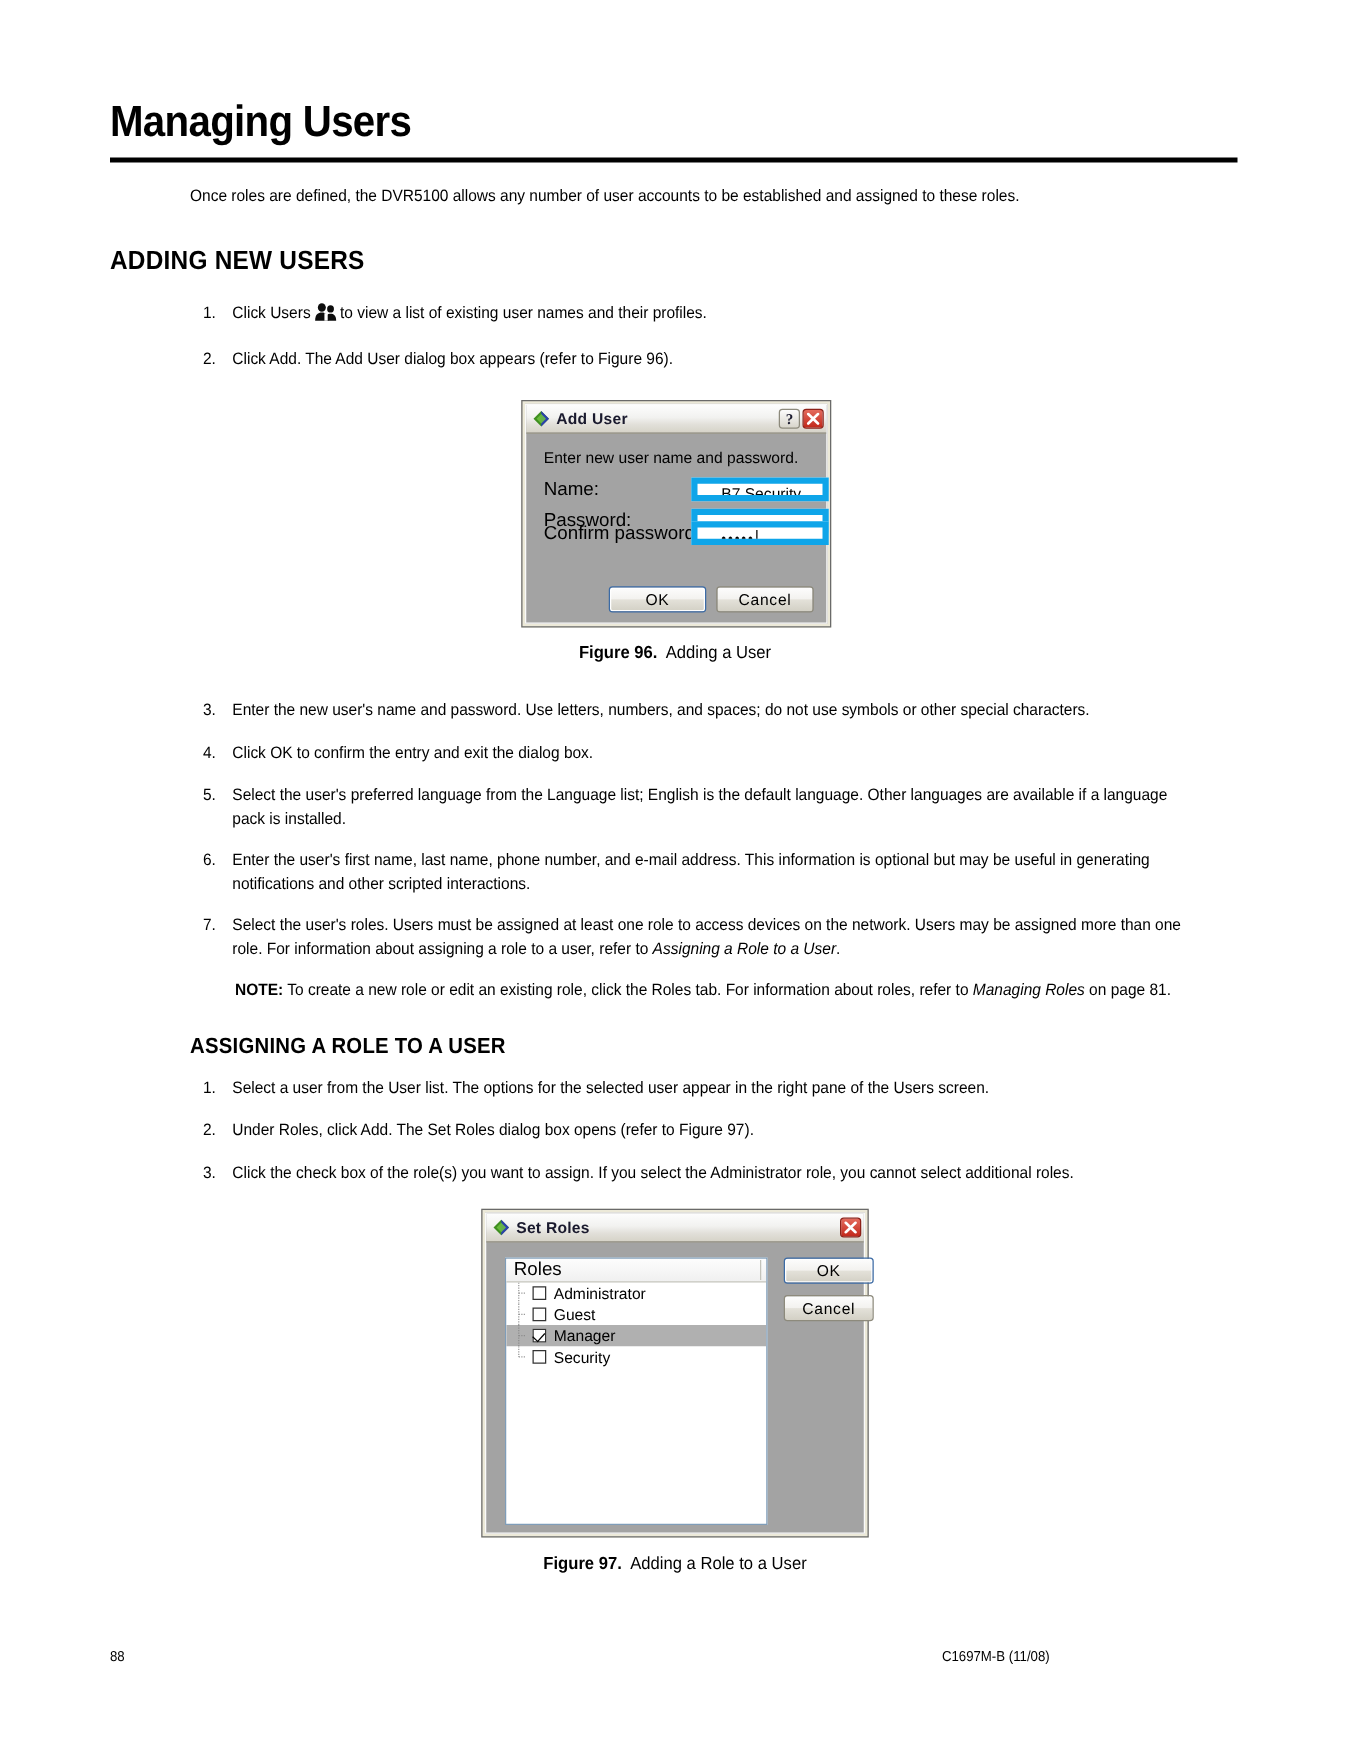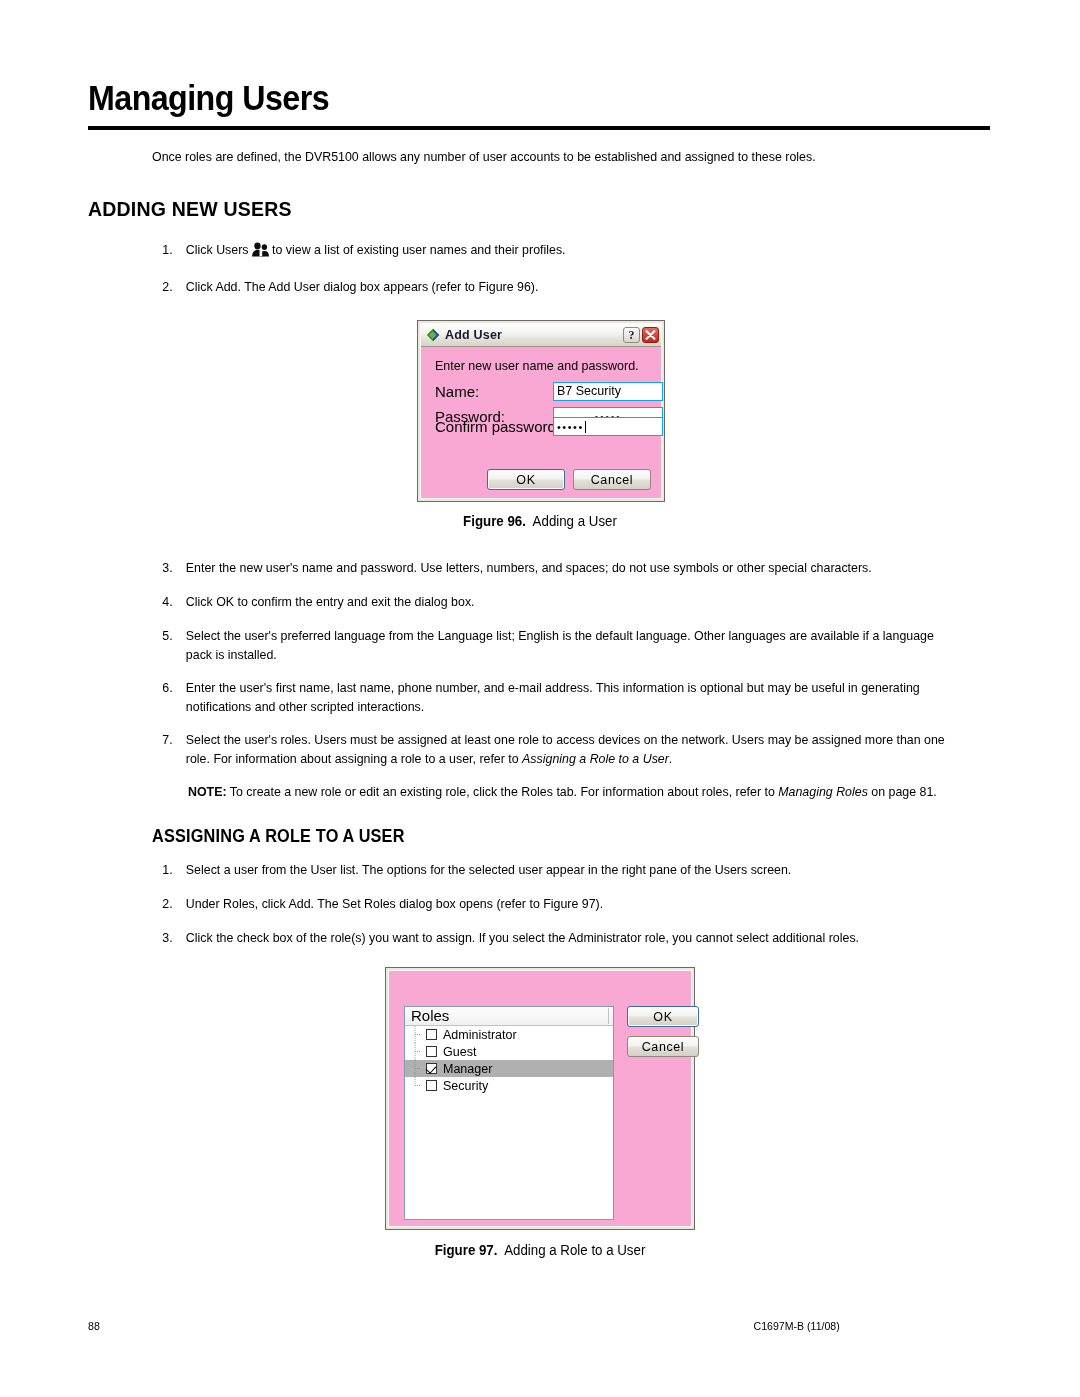--- a/index.html
+++ b/index.html
@@ -129,21 +129,21 @@
     background: #ece9d8;
     border: 1px solid #6a6a6a;
     box-sizing: border-box;
     font-family: "Liberation Sans", sans-serif;
   }
   .dlg-inner {
     position: absolute;
     left: 2px; top: 2px; right: 2px; bottom: 2px;
     border: 1px solid #fafafa;
     box-sizing: border-box;
-    background: #f9a8d4;
+    background: #a3a3a3;
   }
   .titlebar {
     position: absolute;
     left: 0; top: 0;
     right: 0;
     height: 23px;
     background: linear-gradient(to bottom, #fdfdfd 0%, #f2f2f0 45%, #e2e0da 70%, #d6d3c8 100%);
     border-bottom: 1px solid #9b9888;
     display: flex;
     align-items: center;
@@ -212,25 +212,25 @@
     font-size: 15px;
     white-space: nowrap;
   }
   .au-input {
     position: absolute;
     left: 118px;
     top: 0;
     width: 110px;
     height: 19px;
     background: #ffffff;
-    border: 1px solid #0ea5e9;
+    border: 5px solid #0ea5e9;
     box-sizing: border-box;
     font-size: 12.5px;
     line-height: 17px;
-    padding: 0 3px;
+    padding: 0 19px;
     color: #000;
     overflow: hidden;
     white-space: nowrap;
   }
   .au-input.dots { letter-spacing: 1.5px; font-size: 11px; line-height: 18px; }
   .caret {
     display: inline-block;
     width: 1px;
     height: 12px;
     background: #000;
@@ -460,20 +460,36 @@
   </div>
 
   <div class="step" style="left:152px; top:929px; width:848px;">
     <span class="num">3.</span>
     <span class="txt">Click the check box of the role(s) you want to assign. If you select the Administrator role, you cannot select additional roles.</span>
   </div>
 
   <div class="dlg" id="set-roles-dialog">
     <div class="dlg-inner">
 
+      <div class="titlebar">
+        <span class="diamond-icon">
+          <svg width="14" height="14" viewBox="0 0 14 14">
+            <path d="M7 0.8 L13.2 7 L7 13.2 L0.8 7 Z" fill="#3f8f20"></path>
+            <path d="M7 0.8 L13.2 7 L7 13.2 Z" fill="#2b3fae"></path>
+            <path d="M7 3.2 L10.8 7 L7 10.8 L3.2 7 Z" fill="#6fc23f" opacity="0.85"></path>
+          </svg>
+        </span>
+        <span class="tb-title">Set Roles</span>
+        <span class="tb-spacer"></span>
+        <span class="tb-btn tb-close">
+          <svg width="11" height="10" viewBox="0 0 11 10">
+            <path d="M1.6 1.2 L9.4 8.8 M9.4 1.2 L1.6 8.8" stroke="#ffffff" stroke-width="2.1" stroke-linecap="round"></path>
+          </svg>
+        </span>
+      </div>
 
       <div class="dlg-body">
 
         <div class="sr-listbox">
           <div class="sr-header">Roles</div>
 
           <div class="sr-row">
             <span class="tree-stub">
               <svg width="16" height="17">
                   <path d="M5 0 L5 17" stroke="#9a9a9a" stroke-width="1" stroke-dasharray="1 1"></path>

